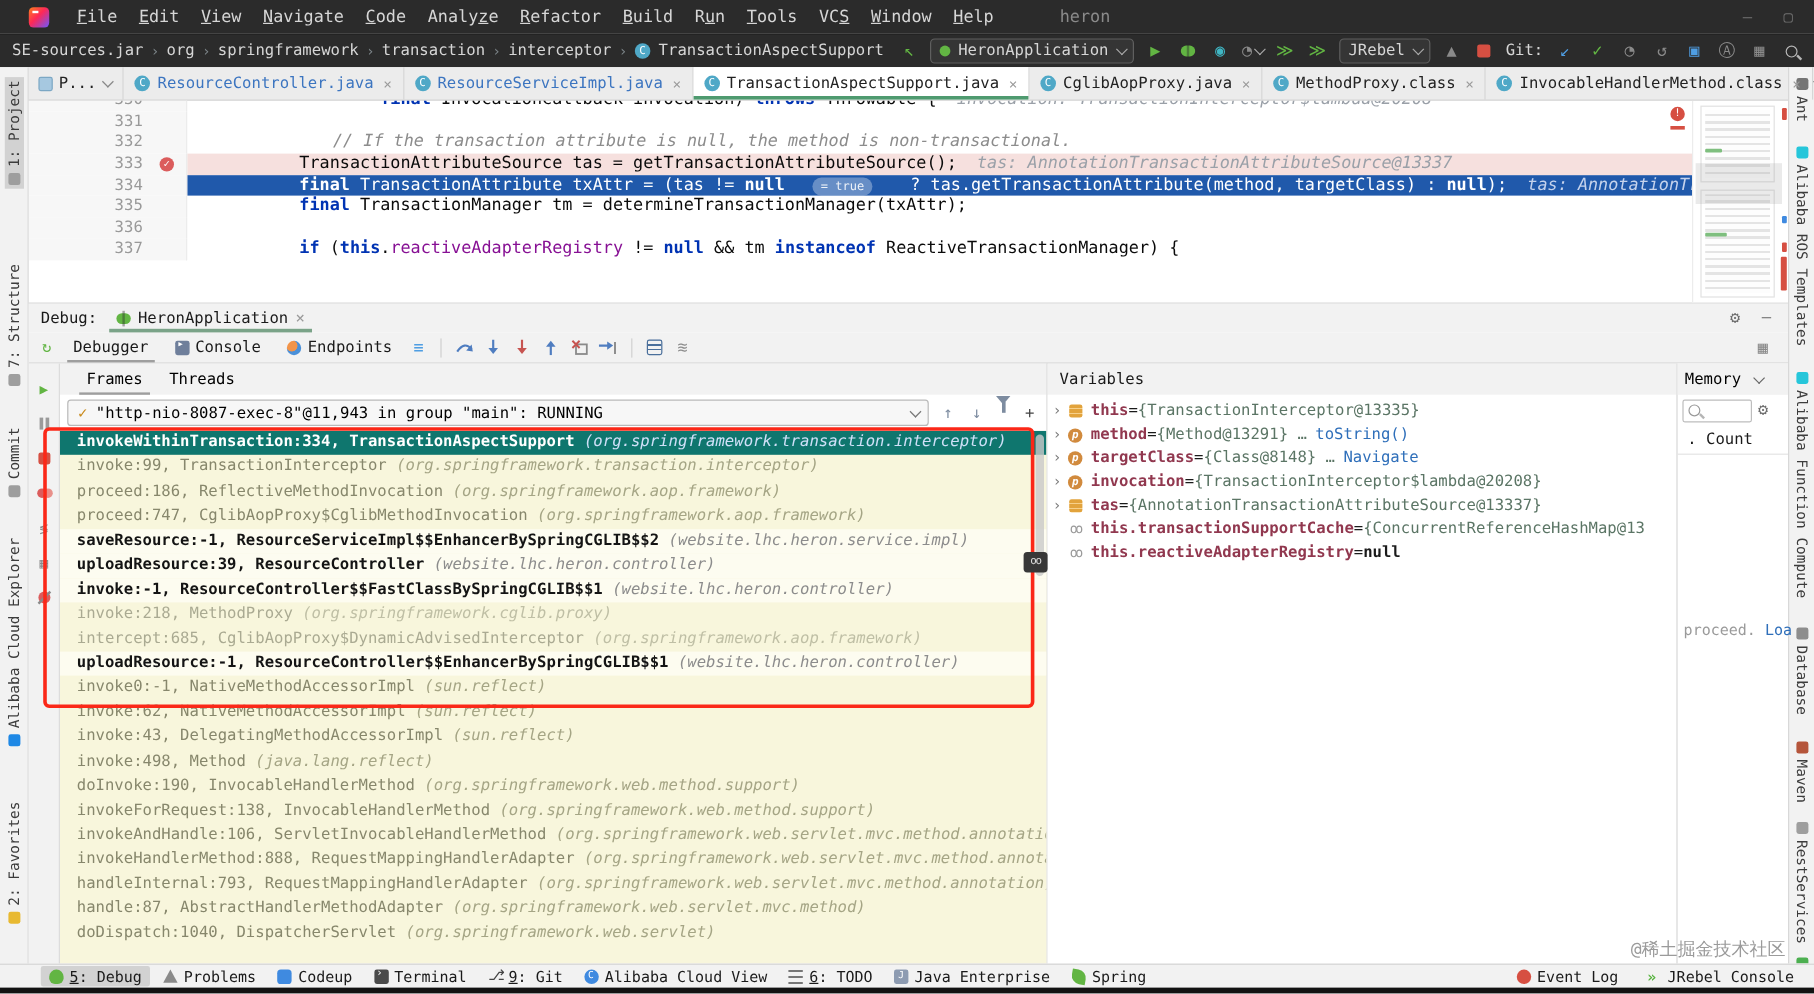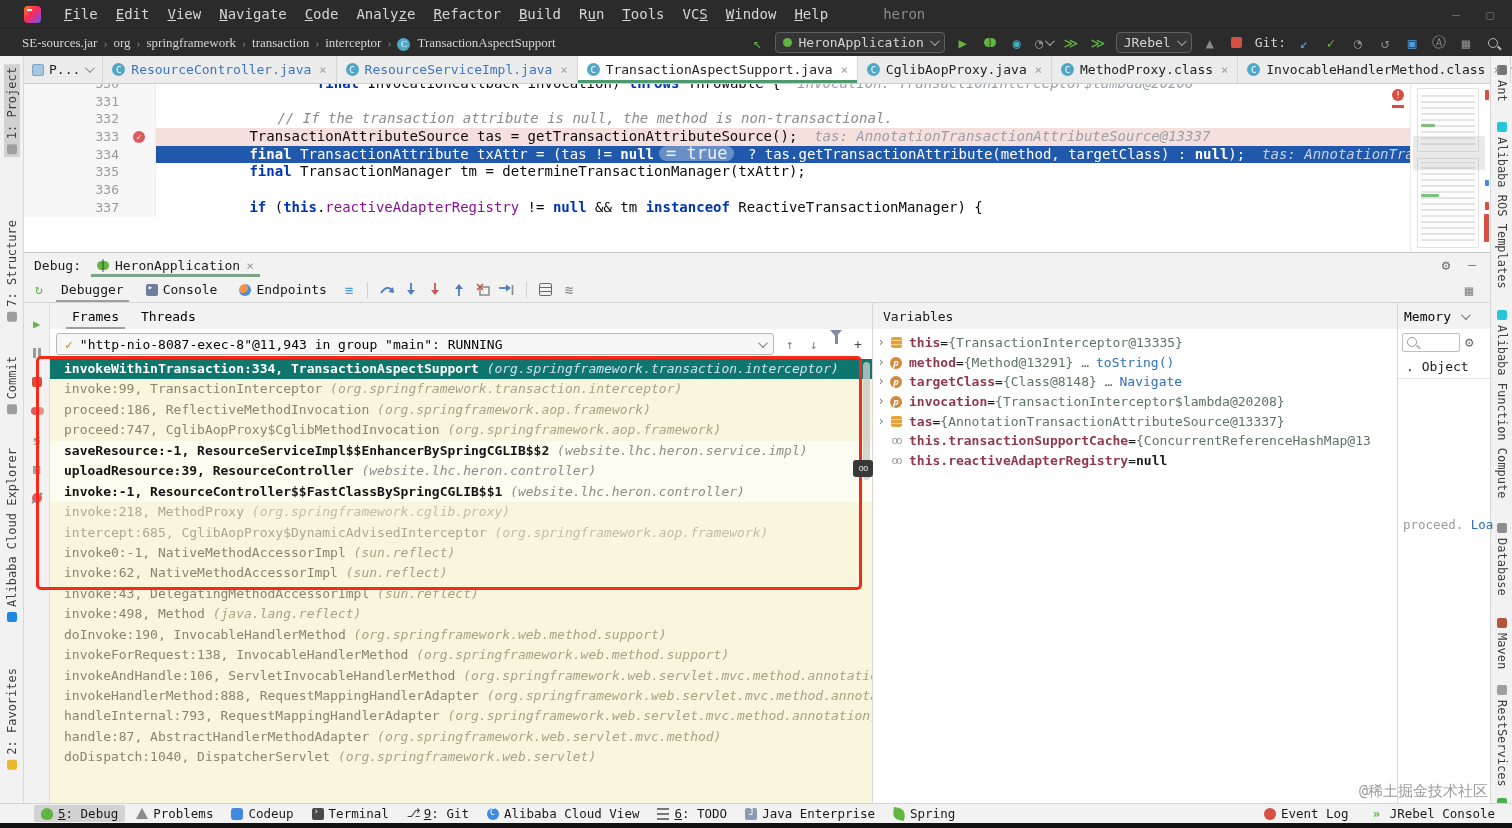--- a/index.html
+++ b/index.html
@@ -10,21 +10,21 @@
   .menubar { position:absolute; top:0; left:0; right:0; height:28px; background:#2b2b2b; display:flex; align-items:center; color:#d6d6d6; font-size:14px; }
   .app-logo { width:17px; height:17px; margin:0 14px 0 24px; border-radius:4px; background:linear-gradient(135deg,#fc801d 0%,#fe2857 45%,#6b57ff 100%); position:relative; }
   .app-logo::after{ content:""; position:absolute; left:3px; top:3px; width:5px; height:2px; background:#fff; }
   .menu-item { padding:0 9px; cursor:default; }
   .menu-item u { text-decoration:underline; }
   .win-title { color:#8a8a8a; margin-left:46px; }
   .win-controls { margin-left:auto; margin-right:18px; color:#6f6f6f; display:flex; gap:26px; font-size:13px; }
 
   
   .navbar { position:absolute; top:28px; left:0; right:0; height:28px; background:#2b2b2b; border-top:1px solid #222; display:flex; align-items:center; color:#d6d6d6; font-size:13px; }
-  .crumbs { display:flex; align-items:flex-end; margin-left:20px; white-space:nowrap;font-family:Liberation Serif, serif; }
+  .crumbs { display:flex; align-items:center; margin-left:8px; white-space:nowrap; }
   .crumb { padding:0 2px; }
   .crumb-sep { color:#7c8488; padding:0 4px; font-size:12px; }
   .class-icon { display:inline-flex; align-items:center; justify-content:center; width:13px; height:13px; border-radius:50%; background:#4fa8c7; color:#fff; font-size:9px; margin:0 5px 0 2px; }
   .nav-actions { margin-left:auto; display:flex; align-items:center; gap:9px; margin-right:10px; }
   .combo { display:flex; align-items:center; gap:6px; border:1px solid #5f5f5f; border-radius:4px; height:21px; padding:0 7px; background:#353535; }
   .chev-down { width:7px; height:7px; border-right:1.5px solid #aaa; border-bottom:1.5px solid #aaa; transform:rotate(45deg) translateY(-2px); }
   .dot-green { width:9px; height:9px; border-radius:50%; background:#62b543; }
   .ico { display:inline-flex; align-items:center; justify-content:center; width:18px; height:18px; font-size:14px; }
   .g { color:#62b543; } .b { color:#4f9ee3; } .gy { color:#8a8a8a; } .tealc{ color:#3fb6c4; }
   .stop-sq { width:11px; height:11px; background:#d64f42; border-radius:2px; }
@@ -67,21 +67,21 @@
   .bg-exec { background:#2059ab; }
   .seg-kw { color:#0033b3; font-weight:bold; }
   .seg-p { color:#0a0a0a; }
   .seg-ann { color:#9e880d; }
   .seg-cmt { color:#8c8c8c; font-style:italic;margin-left:28px; }
   .seg-hint { color:#9aa0a8; font-style:italic; }
   .seg-fld { color:#871094; }
   .seg-kwx { color:#fff; font-weight:bold; }
   .seg-x { color:#fff; }
   .seg-hintx { color:#c4d2ec; font-style:italic; }
-  .seg-chip { display:inline-block; background:rgba(255,255,255,.32); color:#eef2f8; border-radius:8px; padding:0 7px; margin:0 5px; height:15px; line-height:15px; font-size:17px; }
+  .seg-chip { display:inline-block; background:rgba(255,255,255,.32); color:#eef2f8; border-radius:8px; padding:0 7px; margin:0 23px; height:15px; line-height:15px; font-size:10px; }
   .minimap-col { position:absolute; top:0; right:0; width:80px; height:100%; background:#fff; border-left:1px solid #ececec; }
   .mm-card { position:absolute; left:6px; width:62px; background:#fdfdfd; border:1px solid #e2e2e2; background-image:repeating-linear-gradient(0deg,#e4e4e4 0 2px,transparent 2px 6px); background-clip:content-box; padding:3px; }
   .mm-view { position:absolute; left:2px; width:72px; height:34px; top:52px; background:rgba(160,160,160,.22); }
   .mm-mark { position:absolute; border-radius:1px; }
   .err-badge { position:absolute; top:5px; right:86px; width:12px; height:12px; border-radius:50%; background:#d64f42; color:#fff; font-size:9px; line-height:12px; text-align:center; }
   .err-dash { position:absolute; top:21px; right:86px; width:12px; height:3px; background:#d64f42; }
 
   
   .debug { flex:1; border-top:1px solid #c9c9c9; display:flex; flex-direction:column; min-height:0; background:#fff; font-size:13px; }
   .debug-header { height:24px; background:#f2f2f2; display:flex; align-items:center; padding-left:10px; color:#1a1a1a; }
@@ -477,20 +477,21 @@
             <div class="flist" id="frames-list">
                 <div class="f-row selected"><span class="f-m">invokeWithinTransaction:334, TransactionAspectSupport </span><span class="f-pkg">(org.springframework.transaction.interceptor)</span></div>
                 <div class="f-row lib"><span class="f-m">invoke:99, TransactionInterceptor </span><span class="f-pkg">(org.springframework.transaction.interceptor)</span></div>
                 <div class="f-row lib"><span class="f-m">proceed:186, ReflectiveMethodInvocation </span><span class="f-pkg">(org.springframework.aop.framework)</span></div>
                 <div class="f-row lib"><span class="f-m">proceed:747, CglibAopProxy$CglibMethodInvocation </span><span class="f-pkg">(org.springframework.aop.framework)</span></div>
                 <div class="f-row user"><span class="f-m">saveResource:-1, ResourceServiceImpl$$EnhancerBySpringCGLIB$$2 </span><span class="f-pkg">(website.lhc.heron.service.impl)</span></div>
                 <div class="f-row user"><span class="f-m">uploadResource:39, ResourceController </span><span class="f-pkg">(website.lhc.heron.controller)</span></div>
                 <div class="f-row user"><span class="f-m">invoke:-1, ResourceController$$FastClassBySpringCGLIB$$1 </span><span class="f-pkg">(website.lhc.heron.controller)</span></div>
                 <div class="f-row dim"><span class="f-m">invoke:218, MethodProxy </span><span class="f-pkg">(org.springframework.cglib.proxy)</span></div>
                 <div class="f-row dim"><span class="f-m">intercept:685, CglibAopProxy$DynamicAdvisedInterceptor </span><span class="f-pkg">(org.springframework.aop.framework)</span></div>
+                <div class="f-row user"><span class="f-m">uploadResource:-1, ResourceController$$EnhancerBySpringCGLIB$$1 </span><span class="f-pkg">(website.lhc.heron.controller)</span></div>
                 <div class="f-row lib"><span class="f-m">invoke0:-1, NativeMethodAccessorImpl </span><span class="f-pkg">(sun.reflect)</span></div>
                 <div class="f-row lib"><span class="f-m">invoke:62, NativeMethodAccessorImpl </span><span class="f-pkg">(sun.reflect)</span></div>
                 <div class="f-row lib"><span class="f-m">invoke:43, DelegatingMethodAccessorImpl </span><span class="f-pkg">(sun.reflect)</span></div>
                 <div class="f-row lib"><span class="f-m">invoke:498, Method </span><span class="f-pkg">(java.lang.reflect)</span></div>
                 <div class="f-row lib"><span class="f-m">doInvoke:190, InvocableHandlerMethod </span><span class="f-pkg">(org.springframework.web.method.support)</span></div>
                 <div class="f-row lib"><span class="f-m">invokeForRequest:138, InvocableHandlerMethod </span><span class="f-pkg">(org.springframework.web.method.support)</span></div>
                 <div class="f-row lib"><span class="f-m">invokeAndHandle:106, ServletInvocableHandlerMethod </span><span class="f-pkg">(org.springframework.web.servlet.mvc.method.annotation)</span></div>
                 <div class="f-row lib"><span class="f-m">invokeHandlerMethod:888, RequestMappingHandlerAdapter </span><span class="f-pkg">(org.springframework.web.servlet.mvc.method.annotation)</span></div>
                 <div class="f-row lib"><span class="f-m">handleInternal:793, RequestMappingHandlerAdapter </span><span class="f-pkg">(org.springframework.web.servlet.mvc.method.annotation)</span></div>
                 <div class="f-row lib"><span class="f-m">handle:87, AbstractHandlerMethodAdapter </span><span class="f-pkg">(org.springframework.web.servlet.mvc.method)</span></div>
@@ -572,21 +573,21 @@
             <div class="mem-header">
               <span>Memory</span>
               <span class="chev-down" style="border-color:#666"></span>
             </div>
             <div class="mem-search">
               <div class="mem-box">
                   <span class="mag" style="border-color:#9a9a9a"></span>
                 </div>
               <span class="gear">⚙</span>
             </div>
-            <div class="mem-count">. Object</div>
+            <div class="mem-count">. Count</div>
             <div class="mem-loaded">
               <span class="gray">proceed.</span>
               <span class="lnk">Loa</span>
             </div>
           </div>
         </div>
       </div>
     </div>
 
     <div class="stripe stripe-right" id="stripe-right">

